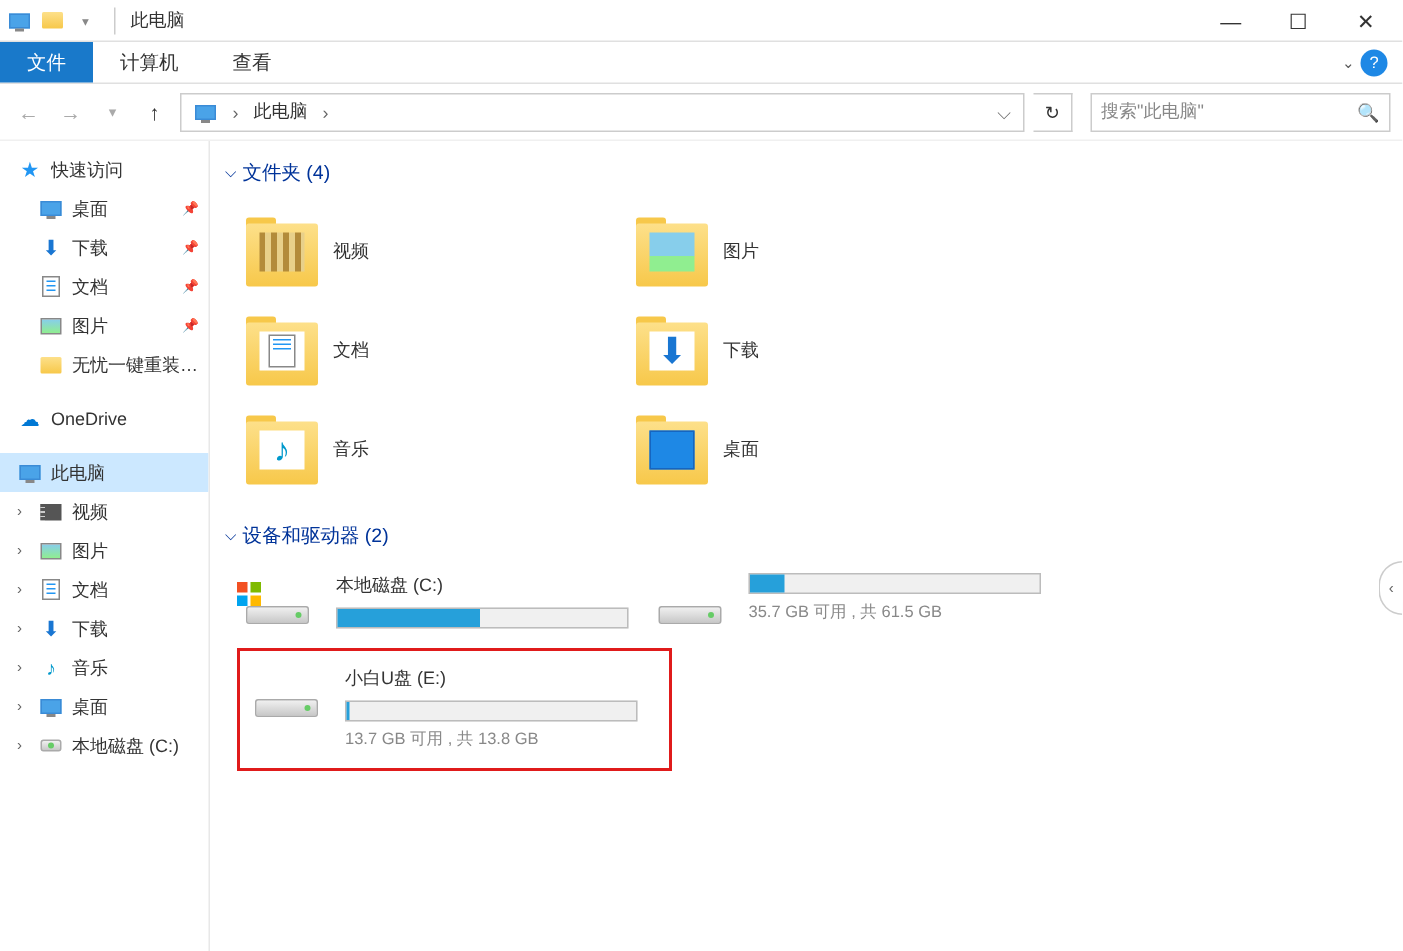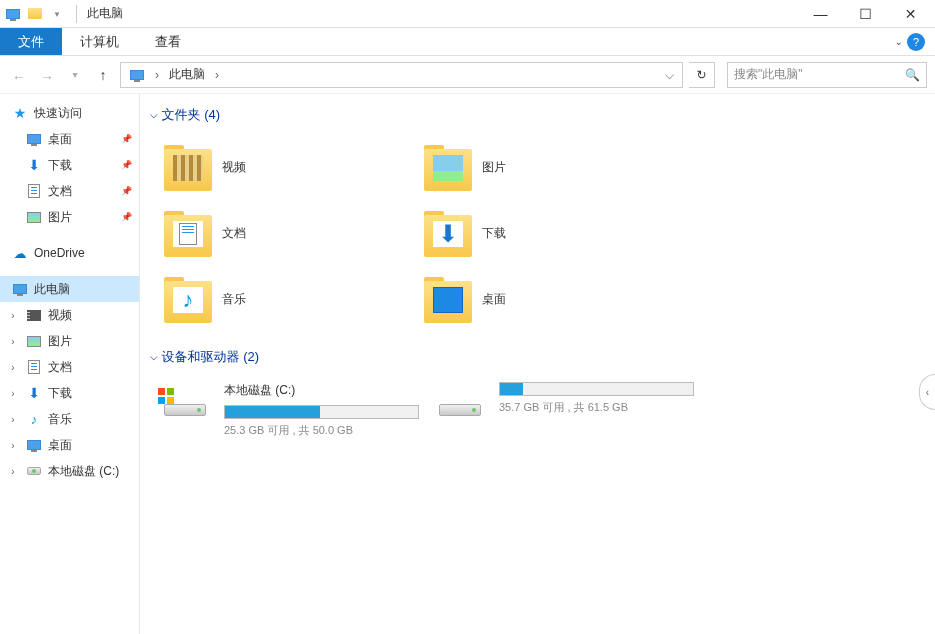--- a/index.html
+++ b/index.html
@@ -163,20 +163,26 @@
       <span class="sb-text">文档</span>
       <span class="pin-icon">📌</span>
     </div>
     <div class="sidebar-item indented">
       <span class="sb-icon">
           <div class="i-pic"></div>
         </span>
       <span class="sb-text">图片</span>
       <span class="pin-icon">📌</span>
     </div>
+    <div class="sidebar-item indented">
+      <span class="sb-icon">
+          <div class="i-folder-sm"></div>
+        </span>
+      <span class="sb-text">无忧一键重装系统</span>
+    </div>
     <div style="height:10px;"></div>
     <div class="sidebar-item">
       <span class="sb-icon i-cloud">☁</span>
       <span class="sb-text">OneDrive</span>
     </div>
     <div style="height:10px;"></div>
     <div class="sidebar-item active">
       <span class="sb-icon">
           <div class="i-monitor"></div>
         </span>
@@ -302,31 +308,42 @@
               <div class="win-sq" style="bottom:0;right:0;background:#ffb900;"></div>
             </div>
             <div class="i-drive"></div>
           </div>
         </div>
         <div class="drive-body">
           <div class="drive-name">本地磁盘 (C:)</div>
           <div class="drive-bar">
               <div class="drive-fill" id="fill-c" style="width: 49%;"></div>
             </div>
-          <div class="drive-info">25.3 GB 可用 , 共 50.0 GB</div>
         </div>
       </div>
       <div class="drive-item">
         <div class="drive-icon">
           <div class="i-drive" style="margin-top:16px;"></div>
         </div>
         <div class="drive-body">
           <div class="drive-bar">
               <div class="drive-fill" id="fill-d" style="width: 12%;"></div>
             </div>
           <div class="drive-info">35.7 GB 可用 , 共 61.5 GB</div>
         </div>
       </div>
+      <div class="drive-item highlighted">
+        <div class="drive-icon">
+          <div class="i-drive" style="margin-top:16px;"></div>
+        </div>
+        <div class="drive-body">
+          <div class="drive-name">小白U盘 (E:)</div>
+          <div class="drive-bar">
+              <div class="drive-fill" id="fill-e" style="width: 1%;"></div>
+            </div>
+          <div class="drive-info">13.7 GB 可用 , 共 13.8 GB</div>
+        </div>
+      </div>
     </div>
 
     <div class="right-chevron-tab">‹</div>
   </div>
 </div>
 
 </body></html>

